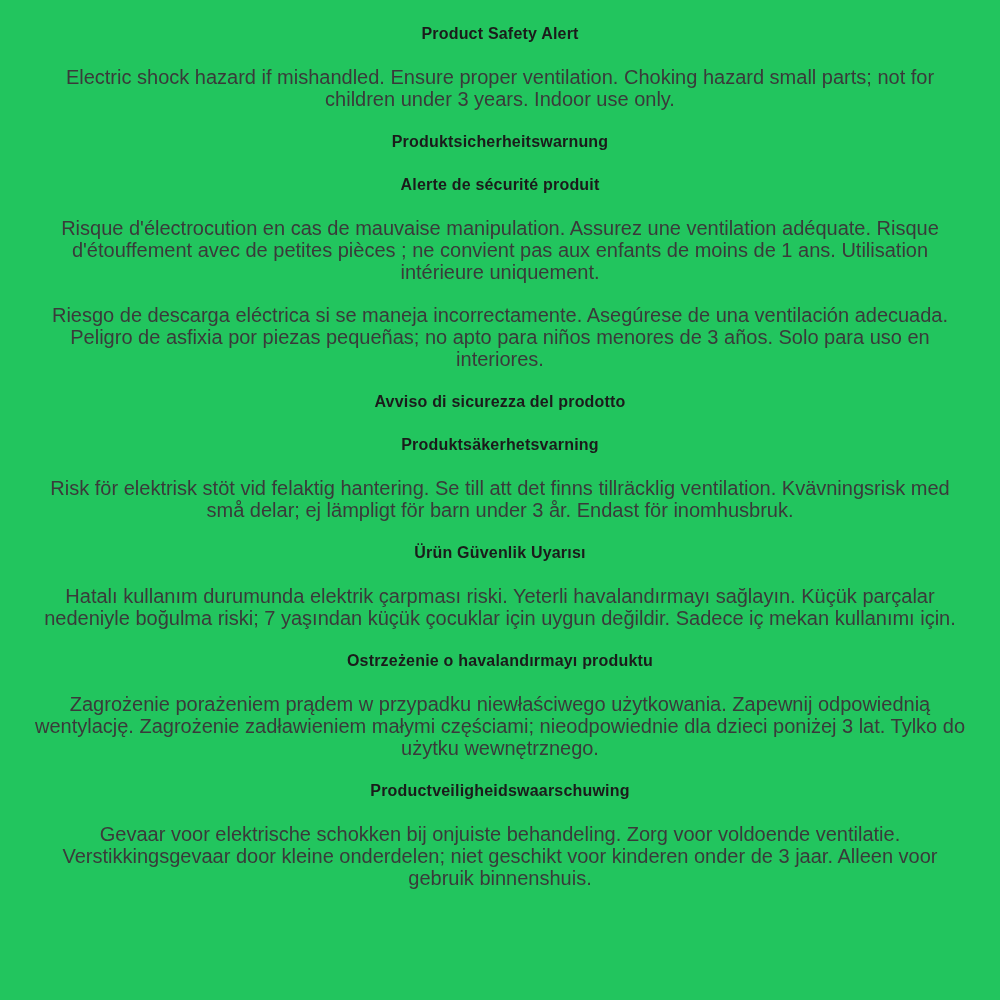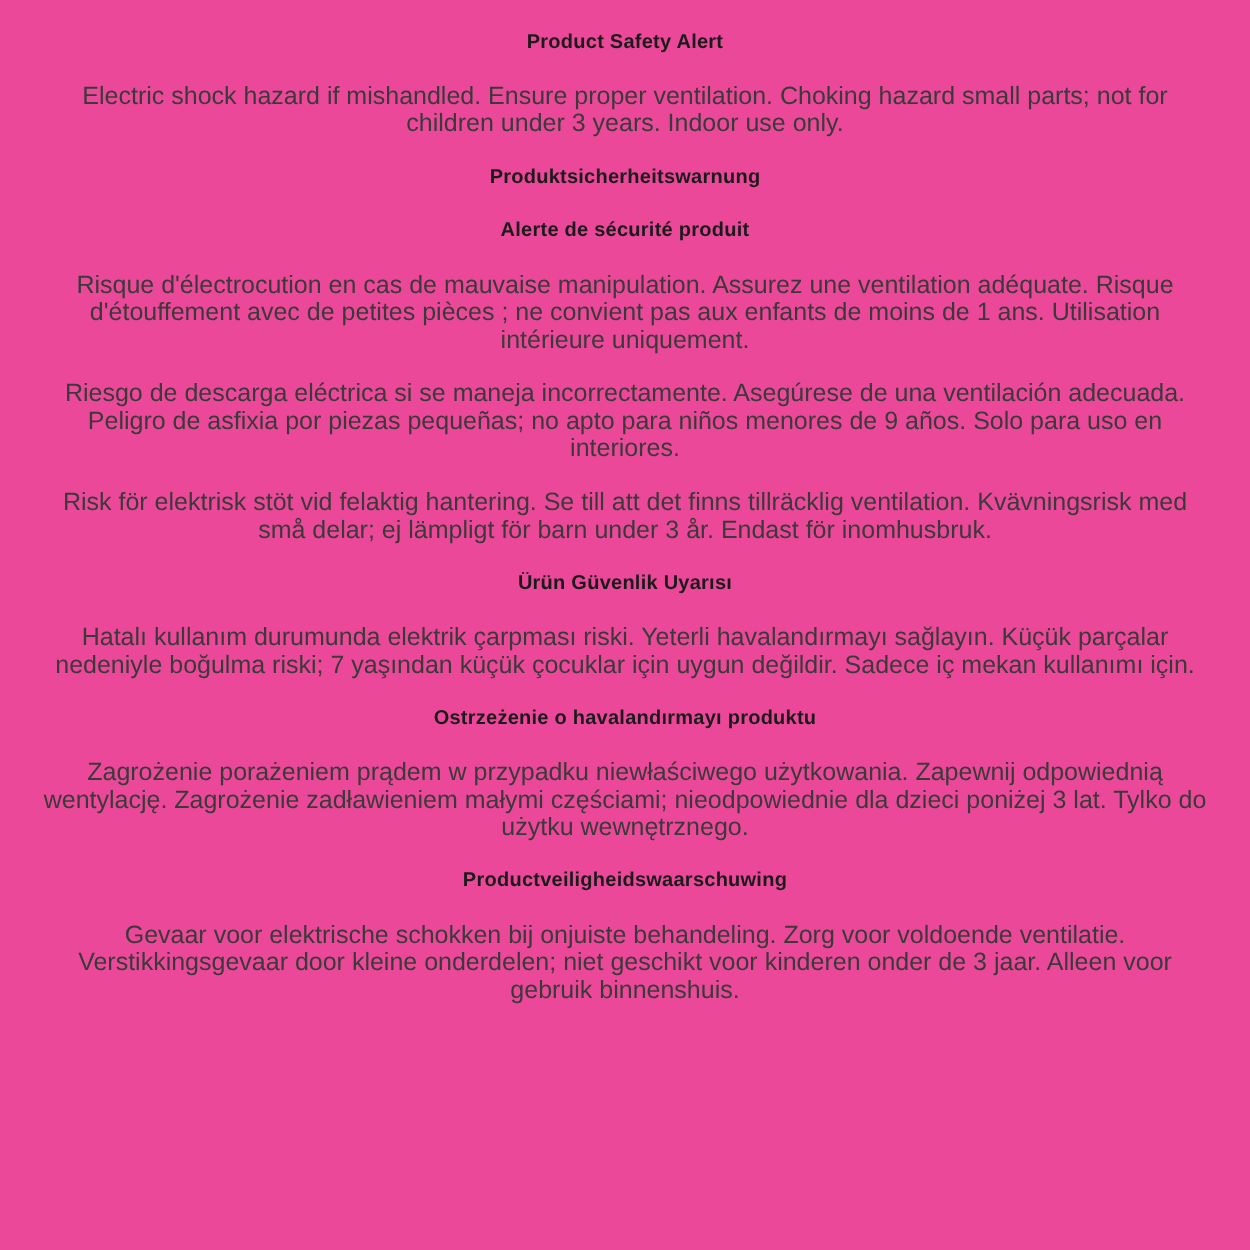--- a/index.html
+++ b/index.html
@@ -8,21 +8,21 @@
     background: #ffffff;
   }
   .page {
     width: 1000px;
     height: 1000px;
     box-sizing: border-box;
     margin: 0 auto;
     padding: 23px 32px 0 32px;
     font-family: "Liberation Sans", sans-serif;
     text-align: center;
-    background: #ec4899;
+    background: #22c55e;
   }
   .section { margin: 0; }
   .section-heading {
     font-size: 16px;
     font-weight: 700;
     line-height: 22px;
     color: #1b1b1b;
     margin: 0 0 21px 0;
     letter-spacing: 0.2px;
   }
@@ -47,27 +47,29 @@
   <section class="section">
     <h2 class="section-heading">Produktsicherheitswarnung</h2>
   </section>
 
   <section class="section">
     <h2 class="section-heading">Alerte de sécurité produit</h2>
     <p class="section-body">Risque d'électrocution en cas de mauvaise manipulation. Assurez une ventilation adéquate. Risque d'étouffement avec de petites pièces ; ne convient pas aux enfants de moins de 1 ans. Utilisation intérieure uniquement.</p>
   </section>
 
   <section class="section">
-    <p class="section-body">Riesgo de descarga eléctrica si se maneja incorrectamente. Asegúrese de una ventilación adecuada. Peligro de asfixia por piezas pequeñas; no apto para niños menores de 9 años. Solo para uso en interiores.</p>
+    <p class="section-body">Riesgo de descarga eléctrica si se maneja incorrectamente. Asegúrese de una ventilación adecuada. Peligro de asfixia por piezas pequeñas; no apto para niños menores de 3 años. Solo para uso en interiores.</p>
   </section>
 
   <section class="section">
+    <h2 class="section-heading">Avviso di sicurezza del prodotto</h2>
   </section>
 
   <section class="section">
+    <h2 class="section-heading">Produktsäkerhetsvarning</h2>
     <p class="section-body">Risk för elektrisk stöt vid felaktig hantering. Se till att det finns tillräcklig ventilation. Kvävningsrisk med små delar; ej lämpligt för barn under 3 år. Endast för inomhusbruk.</p>
   </section>
 
   <section class="section">
     <h2 class="section-heading">Ürün Güvenlik Uyarısı</h2>
     <p class="section-body">Hatalı kullanım durumunda elektrik çarpması riski. Yeterli havalandırmayı sağlayın. Küçük parçalar nedeniyle boğulma riski; 7 yaşından küçük çocuklar için uygun değildir. Sadece iç mekan kullanımı için.</p>
   </section>
 
   <section class="section">
     <h2 class="section-heading">Ostrzeżenie o havalandırmayı produktu</h2>

